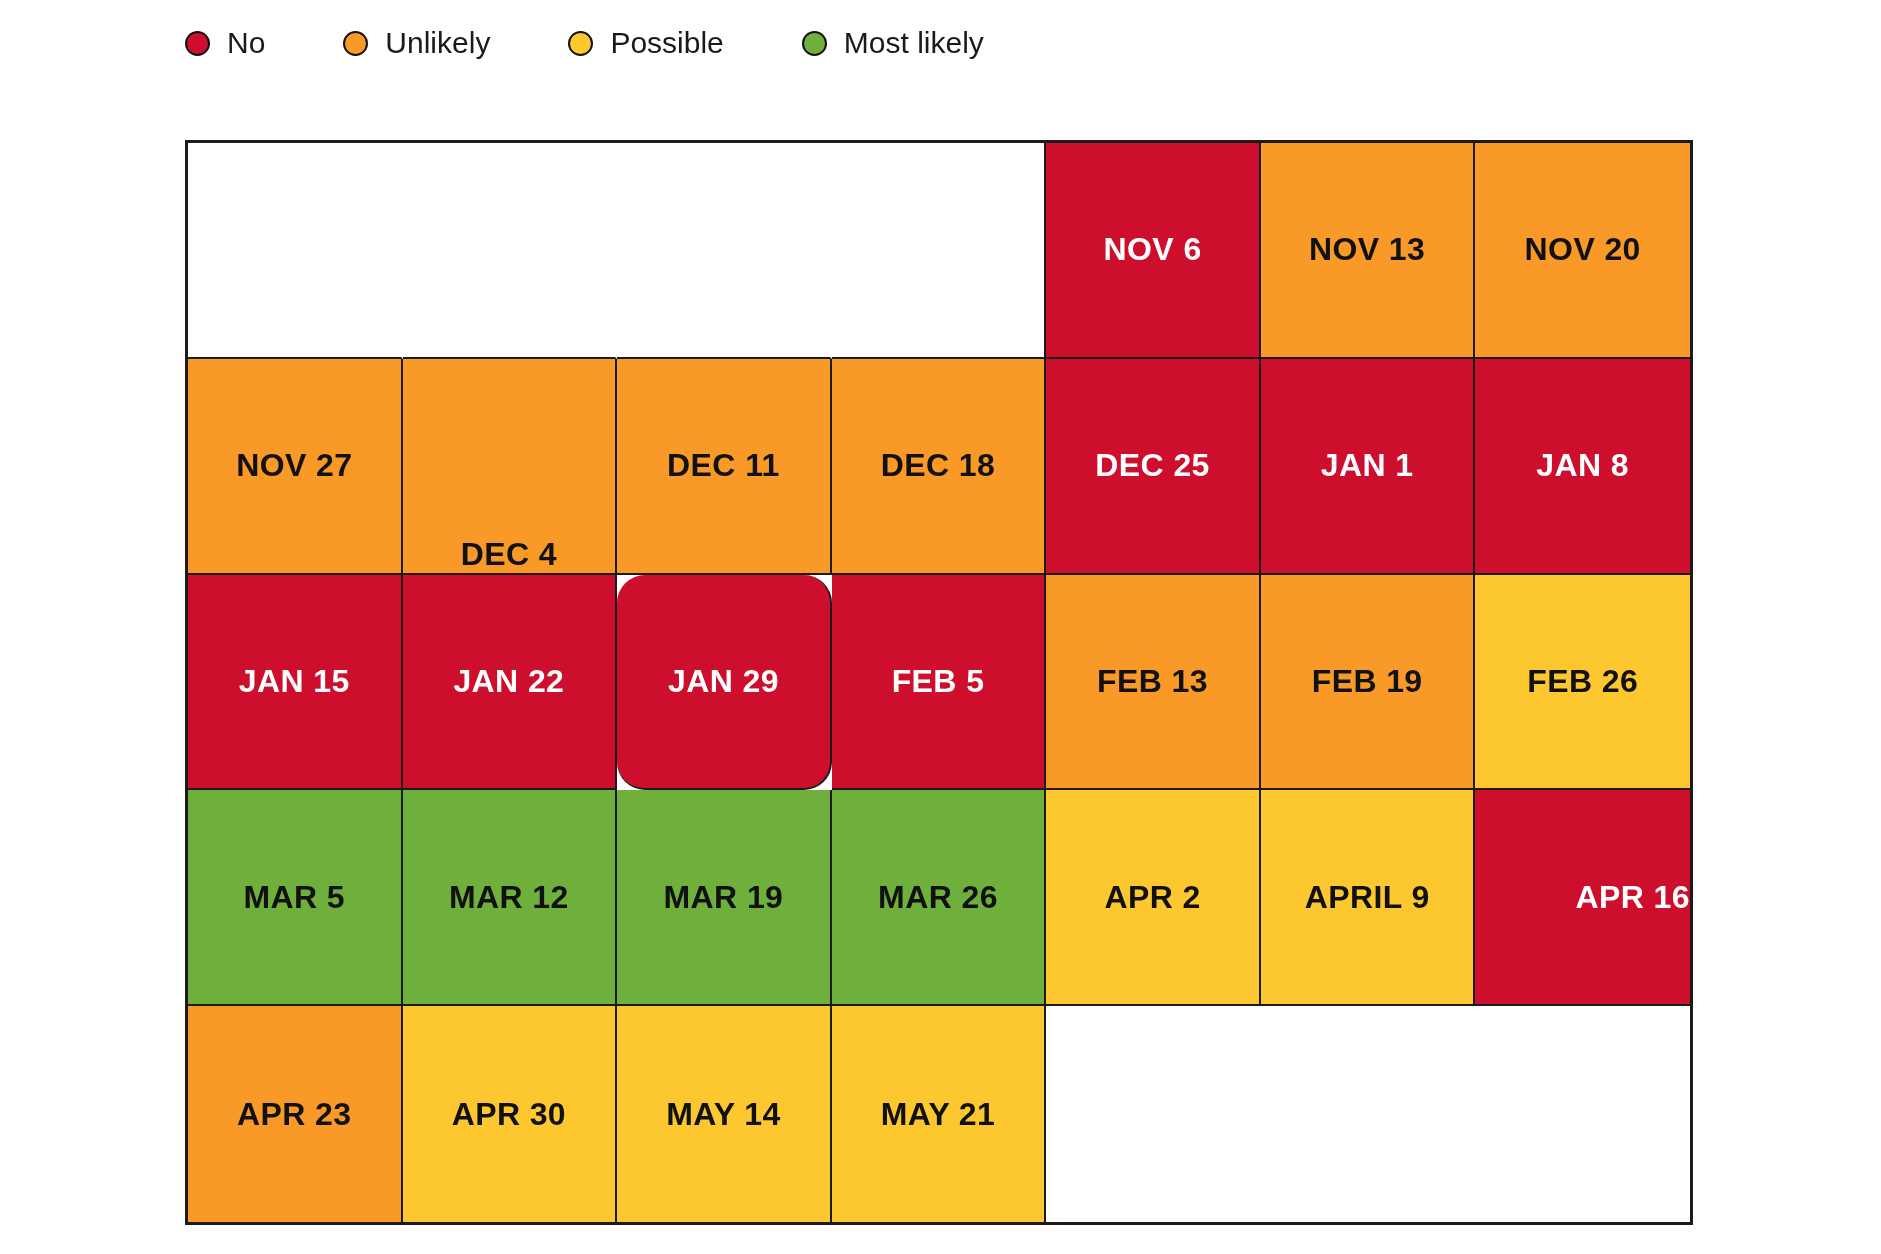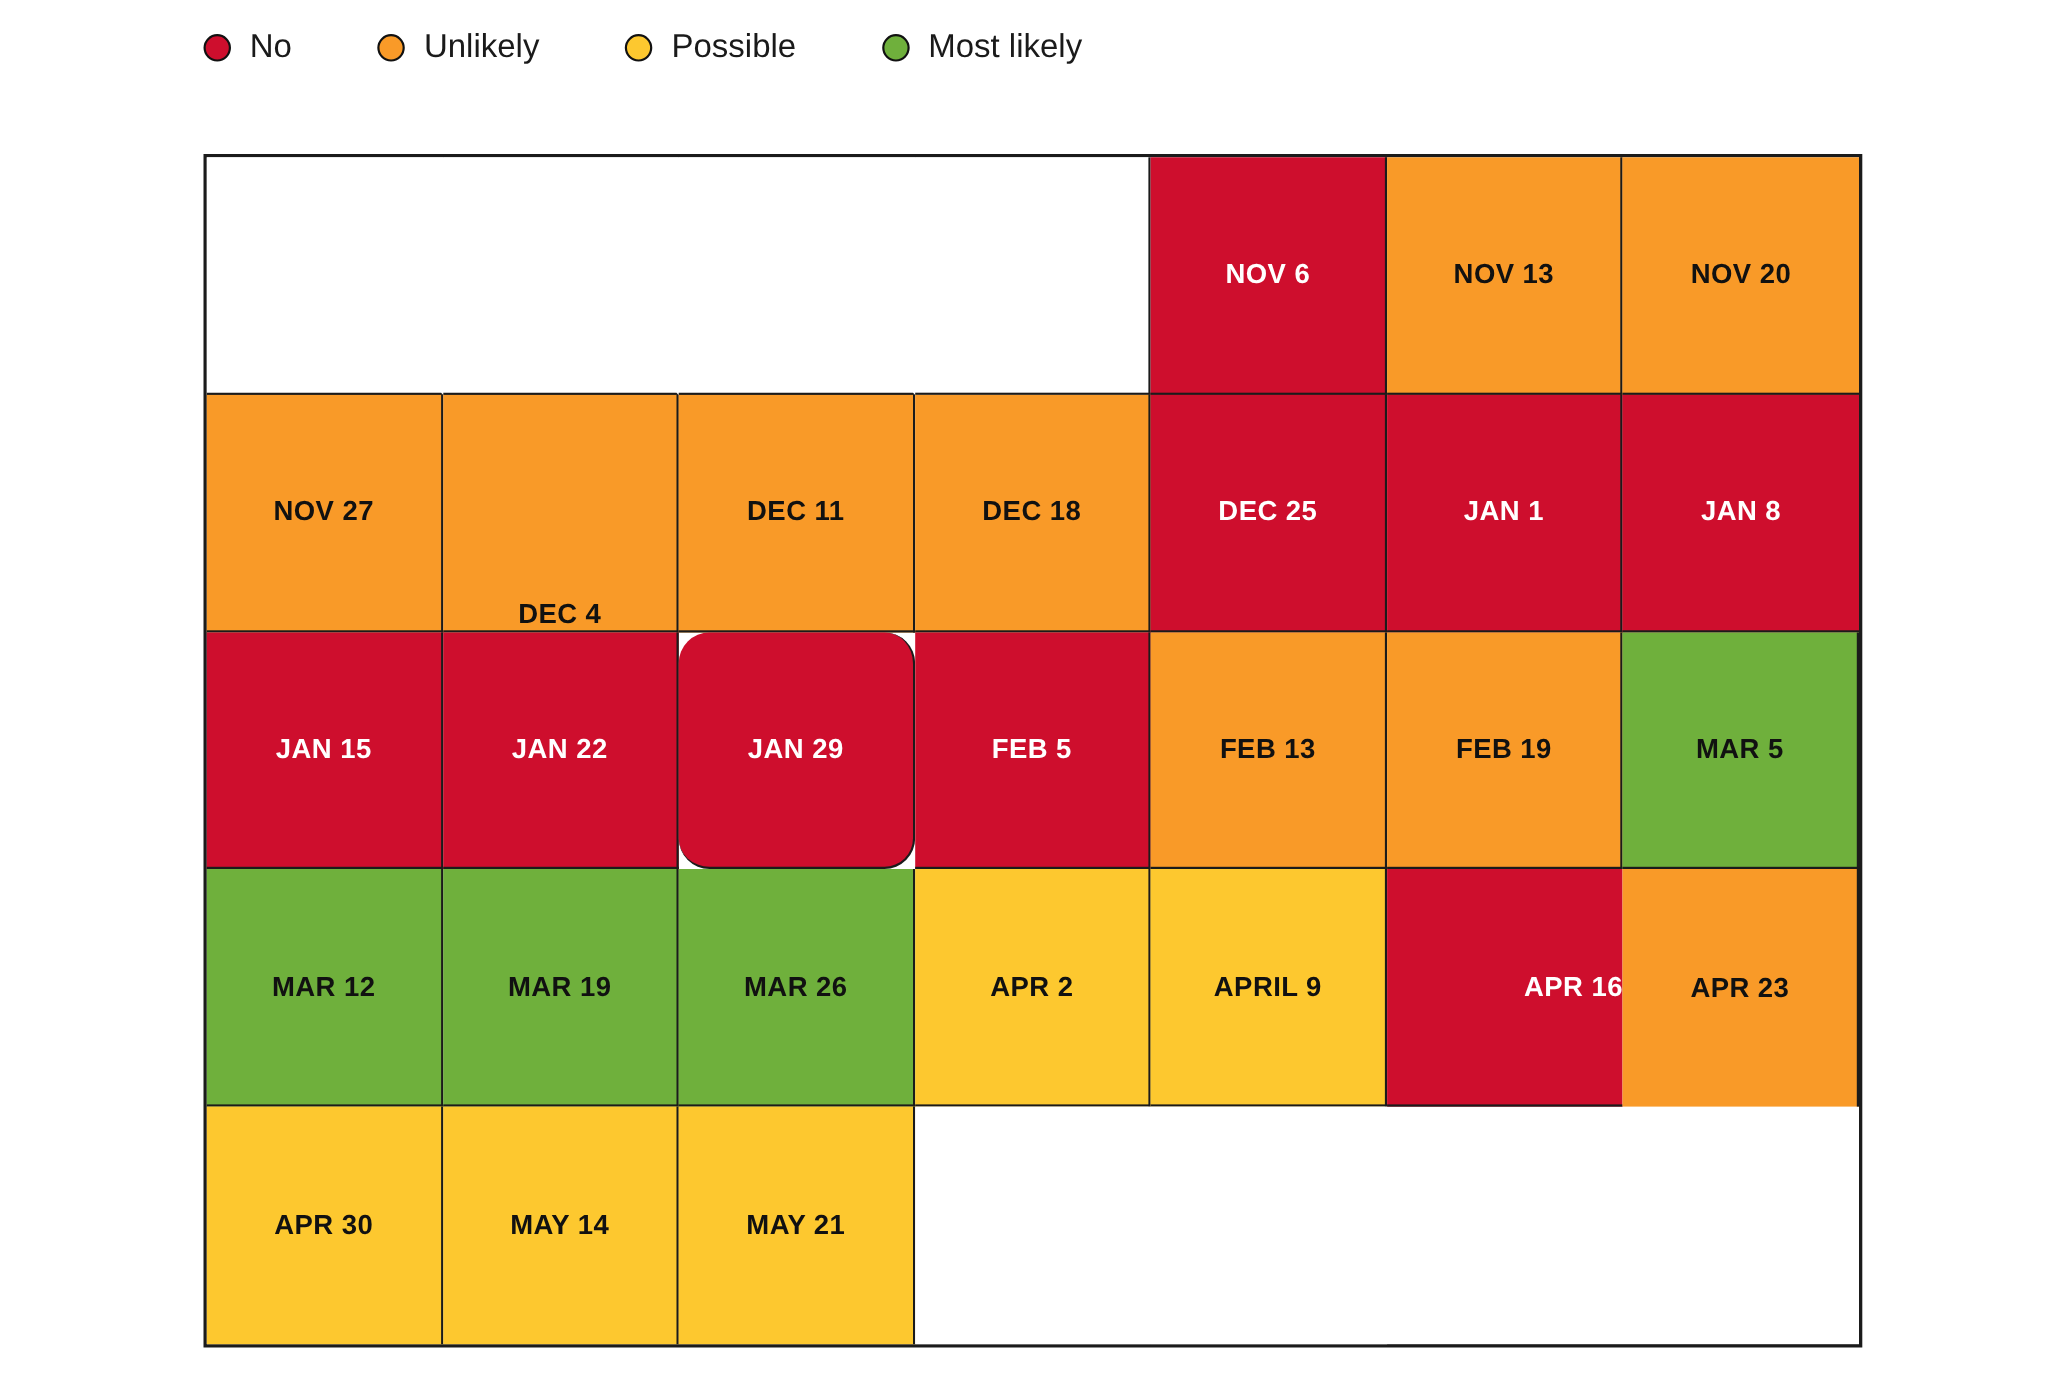--- a/index.html
+++ b/index.html
@@ -66,21 +66,21 @@
     border-right: 3px solid #1b1b1b;
     border-bottom: 3px solid #1b1b1b;
     background: #ffffff;
   }
   .cell {
     position: relative;
     display: flex;
     align-items: center;
     justify-content: center;
     box-sizing: border-box;
-    font-size: 25px;
+    font-size: 32px;
     font-weight: 700;
     letter-spacing: 0.4px;
     color: #111111;
     background: #ffffff;
     border-right: 2px solid #1b1b1b;
     border-bottom: 2px solid #1b1b1b;
     user-select: none;
   }
   
   .cell.col-7 { border-right: none; }
@@ -185,20 +185,23 @@
     </div>
     <div class="cell red row-3 col-4" style="border-right-color: rgb(27, 27, 27); border-bottom-color: rgb(27, 27, 27);">
       <span class="cell-label">FEB 5</span>
     </div>
     <div class="cell orange row-3 col-5" style="border-right-color: rgb(27, 27, 27); border-bottom-color: rgb(27, 27, 27);">
       <span class="cell-label">FEB 13</span>
     </div>
     <div class="cell orange row-3 col-6" style="border-right-color: rgb(27, 27, 27); border-bottom-color: rgb(27, 27, 27);">
       <span class="cell-label">FEB 19</span>
     </div>
+    <div class="cell yellow row-3 col-7" style="border-bottom-color: rgb(27, 27, 27);">
+      <span class="cell-label">FEB 26</span>
+    </div>
     <div class="cell green row-4 col-1" style="border-right-color: rgb(27, 27, 27); border-bottom-color: rgb(27, 27, 27);">
       <span class="cell-label">MAR 5</span>
     </div>
     <div class="cell green row-4 col-2" style="border-right-color: rgb(27, 27, 27); border-bottom-color: rgb(27, 27, 27);">
       <span class="cell-label">MAR 12</span>
     </div>
     <div class="cell green row-4 col-3" style="border-right-color: rgb(27, 27, 27); border-bottom-color: rgb(27, 27, 27);">
       <span class="cell-label">MAR 19</span>
     </div>
     <div class="cell green row-4 col-4" style="border-right-color: rgb(27, 27, 27); border-bottom-color: rgb(27, 27, 27);">

